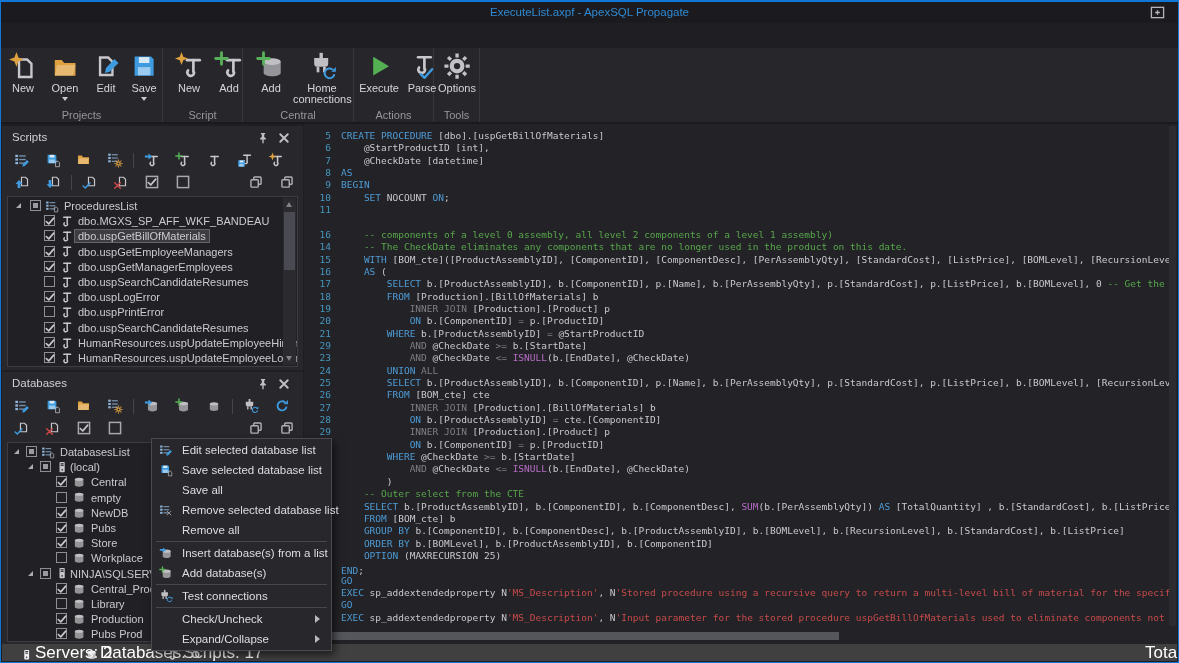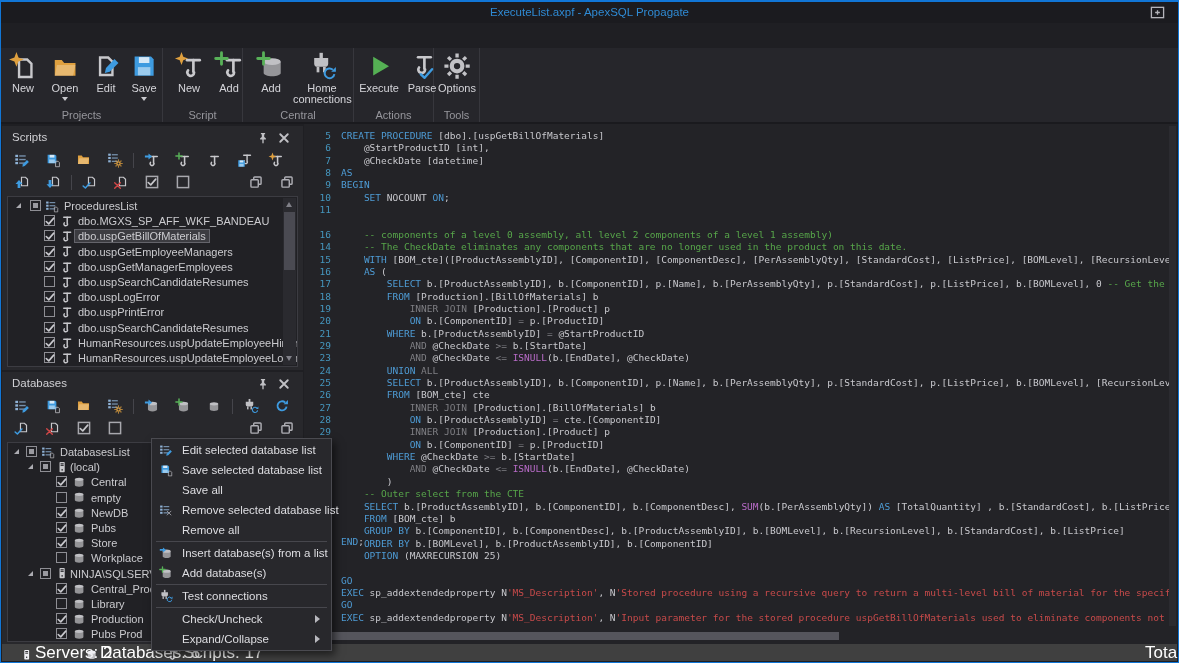--- a/index.html
+++ b/index.html
@@ -787,21 +787,21 @@
       <div class="eline" style="top:314.75px"><span class="lnum">30</span><span class="lcode">            <span class="kw">ON</span> b.[ComponentID] <span class="gkw">=</span> p.[ProductID]</span></div>
       <div class="eline" style="top:327.09999999999997px"><span class="lnum">31</span><span class="lcode">        <span class="kw">WHERE</span> @CheckDate <span class="gkw">&gt;=</span> b.[StartDate]</span></div>
       <div class="eline" style="top:339.45px"><span class="lnum">32</span><span class="lcode">            <span class="gkw">AND</span> @CheckDate <span class="gkw">&lt;=</span> <span class="fn">ISNULL</span>(b.[EndDate], @CheckDate)</span></div>
       <div class="eline" style="top:351.8px"><span class="lnum">33</span><span class="lcode">        )</span></div>
       <div class="eline" style="top:364.15px"><span class="lnum">34</span><span class="lcode">    <span class="cm">-- Outer select from the CTE</span></span></div>
       <div class="eline" style="top:376.5px"><span class="lnum">35</span><span class="lcode">    <span class="kw">SELECT</span> b.[ProductAssemblyID], b.[ComponentID], b.[ComponentDesc], <span class="fn">SUM</span>(b.[PerAssemblyQty]) <span class="kw">AS</span> [TotalQuantity] , b.[StandardCost], b.[ListPrice</span></div>
       <div class="eline" style="top:388.84999999999997px"><span class="lnum">36</span><span class="lcode">    <span class="kw">FROM</span> [BOM_cte] b</span></div>
       <div class="eline" style="top:401.2px"><span class="lnum">37</span><span class="lcode">    <span class="kw">GROUP</span> <span class="kw">BY</span> b.[ComponentID], b.[ComponentDesc], b.[ProductAssemblyID], b.[BOMLevel], b.[RecursionLevel], b.[StandardCost], b.[ListPrice]</span></div>
       <div class="eline" style="top:413.55px"><span class="lnum">38</span><span class="lcode">    <span class="kw">ORDER</span> <span class="kw">BY</span> b.[BOMLevel], b.[ProductAssemblyID], b.[ComponentID]</span></div>
       <div class="eline" style="top:425.9px"><span class="lnum">39</span><span class="lcode">    <span class="kw">OPTION</span> (MAXRECURSION 25)</span></div>
-      <div class="eline" style="top:412px"><span class="lnum">40</span><span class="lcode"><span class="kw">END</span>;</span></div>
+      <div class="eline" style="top:441px"><span class="lnum">40</span><span class="lcode"><span class="kw">END</span>;</span></div>
       <div class="eline" style="top:450.59999999999997px"><span class="lnum">41</span><span class="lcode"><span class="kw">GO</span></span></div>
       <div class="eline" style="top:462.95px"><span class="lnum">42</span><span class="lcode"><span class="kw">EXEC</span> sp_addextendedproperty N<span class="str">'MS_Description'</span>, N<span class="str">'Stored procedure using a recursive query to return a multi-level bill of material for the specif</span></span></div>
       <div class="eline" style="top:475.3px"><span class="lnum">43</span><span class="lcode"><span class="kw">GO</span></span></div>
       <div class="eline" style="top:487.65px"><span class="lnum">44</span><span class="lcode"><span class="kw">EXEC</span> sp_addextendedproperty N<span class="str">'MS_Description'</span>, N<span class="str">'Input parameter for the stored procedure uspGetBillOfMaterials used to eliminate components not </span></span></div>
     </div>
   <div class="hth"></div>
   <div class="vtr"></div>
 
   <div class="statusbar" id="statusbar">
       <span class="sbico" style="left:18px"><span class="ic" style="width:13px;height:13px"><svg viewBox="0 0 16 16" style="position:absolute;left:0.8125px;top:0.8125px;width:11.375px;height:11.375px;color:#F0F0F4">

